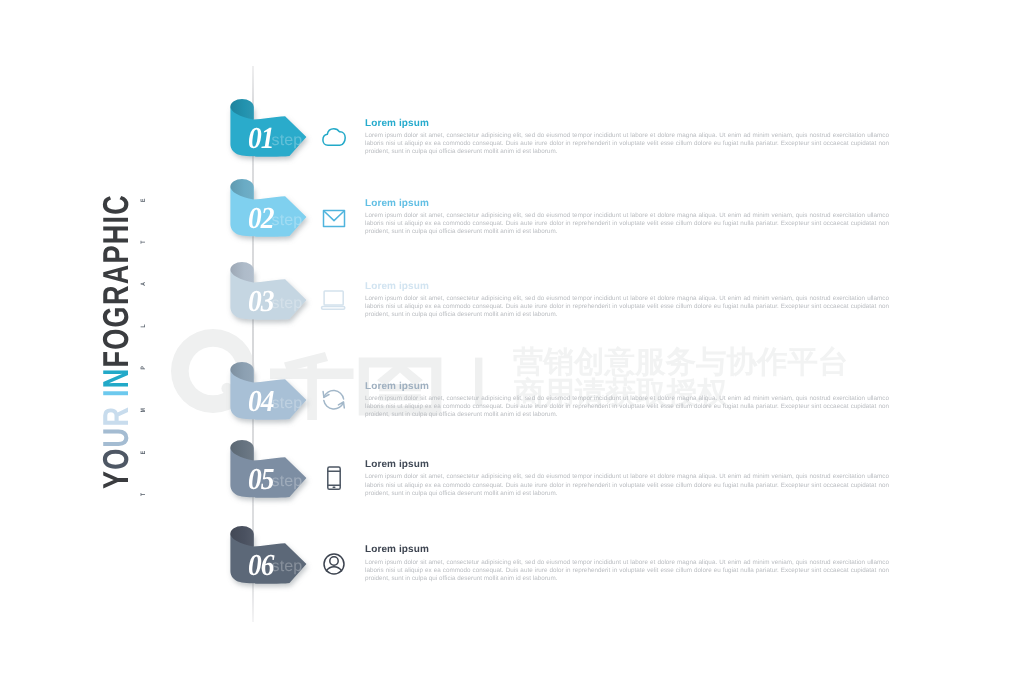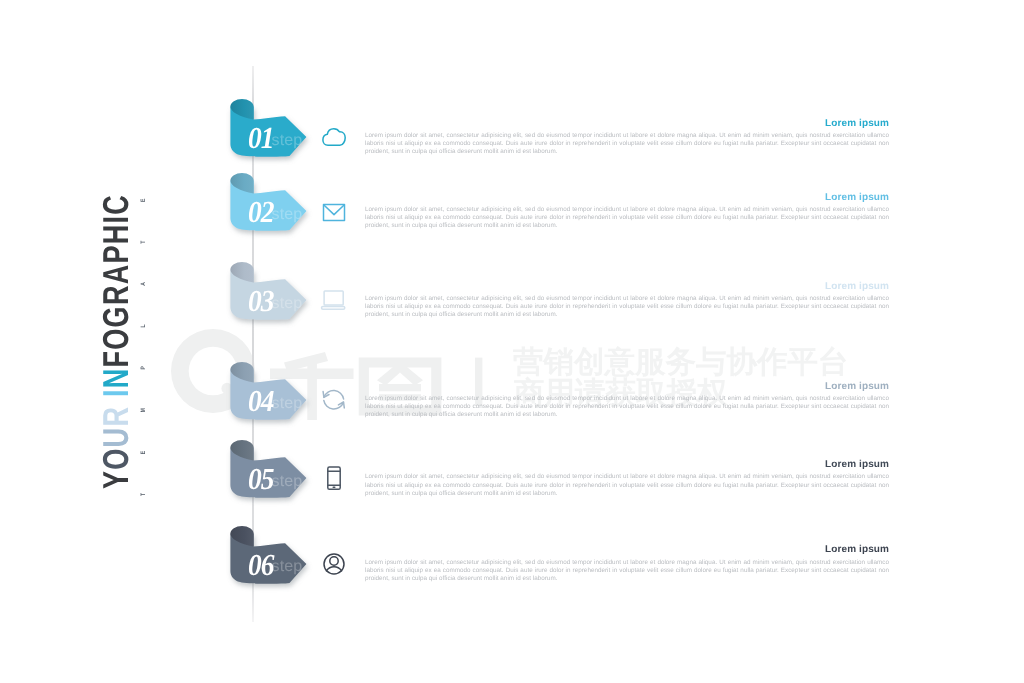--- a/index.html
+++ b/index.html
@@ -38,21 +38,21 @@
   .rnum .n{position:absolute;font-style:italic;font-weight:bold;color:#ffffff;
            font-family:"Liberation Serif",serif;font-size:30.5px;line-height:30.5px;
            letter-spacing:-1.0px;transform-origin:0 0;transform:scaleX(0.90);}
   .rnum .s{position:absolute;font-style:normal;font-weight:normal;
            font-family:"Liberation Sans",sans-serif;font-size:16px;line-height:11.1px;
            color:rgba(255,255,255,0.26);letter-spacing:0.1px;}
 
   .icon{position:absolute;left:318.8px;top:0;width:30px;height:30px;}
   .txt{position:absolute;left:365px;top:0;width:524px;}
   .txt h3{margin:0;font-size:10px;font-weight:bold;line-height:11px;
-          font-family:"Liberation Sans",sans-serif;letter-spacing:0.1px;text-align:right;}
+          font-family:"Liberation Sans",sans-serif;letter-spacing:0.1px;}
   .txt p{margin:3.5px 0 0 0;font-size:6.3px;line-height:8.1px;color:#b9bcc0;
          font-family:"Liberation Sans",sans-serif;text-align:justify;letter-spacing:0.02px;}
 </style>
 </head>
 <body>
 
 <div id="page">
 
   <div id="watermark">
     <svg id="wm-logo" width="330" height="110" viewBox="0 -10 330 110">
@@ -114,21 +114,21 @@
           <div class="s" style="left: 47.6px; top: 35.8px;">step</div>
         </div>
         <div class="icon" style="top: 23.1px;"><svg width="30" height="30" viewBox="0 0 30 30">
             <path d="M9.0 23.3 C5.9 23.3 3.9 20.9 3.9 17.9 C3.9 15.1 5.7 12.8 8.3 12.3 C8.9 8.9 11.7 6.8 14.8 6.8 C17.2 6.8 19.3 8.0 20.5 9.8 C20.6 9.8 20.8 9.8 20.9 9.8 C24.1 9.8 26.2 12.4 26.2 15.7 C26.2 19.0 24.1 23.3 20.9 23.3 Z" stroke="#22a9c8" fill="none" stroke-width="1.5" stroke-linecap="round" stroke-linejoin="round"></path>
           </svg></div>
         <div class="txt" style="top: 18.7px;">
           <h3 style="color: rgb(38, 171, 205);">Lorem ipsum</h3>
           <p>Lorem ipsum dolor sit amet, consectetur adipisicing elit, sed do eiusmod tempor incididunt ut labore et dolore magna aliqua. Ut enim ad minim veniam, quis nostrud exercitation ullamco laboris nisi ut aliquip ex ea commodo consequat. Duis aute irure dolor in reprehenderit in voluptate velit esse cillum dolore eu fugiat nulla pariatur. Excepteur sint occaecat cupidatat non proident, sunt in culpa qui officia deserunt mollit anim id est laborum.</p>
         </div>
       </div>
-      <div class="row" style="top: 173px;">
+      <div class="row" style="top: 179px;">
         <div class="ribbon">
           <svg width="100" height="86" viewBox="0 0 100 86">
             <defs>
               <linearGradient id="gf1" x1="0" y1="0" x2="1" y2="0.25">
                 <stop offset="0%" stop-color="#77c4e1"></stop>
                 <stop offset="28%" stop-color="#7fd0ef"></stop>
                 <stop offset="100%" stop-color="#7fd0ef"></stop>
               </linearGradient>
               <linearGradient id="gt1" x1="0" y1="0" x2="1" y2="0">
                 <stop offset="0%" stop-color="#5f9ab0"></stop>

